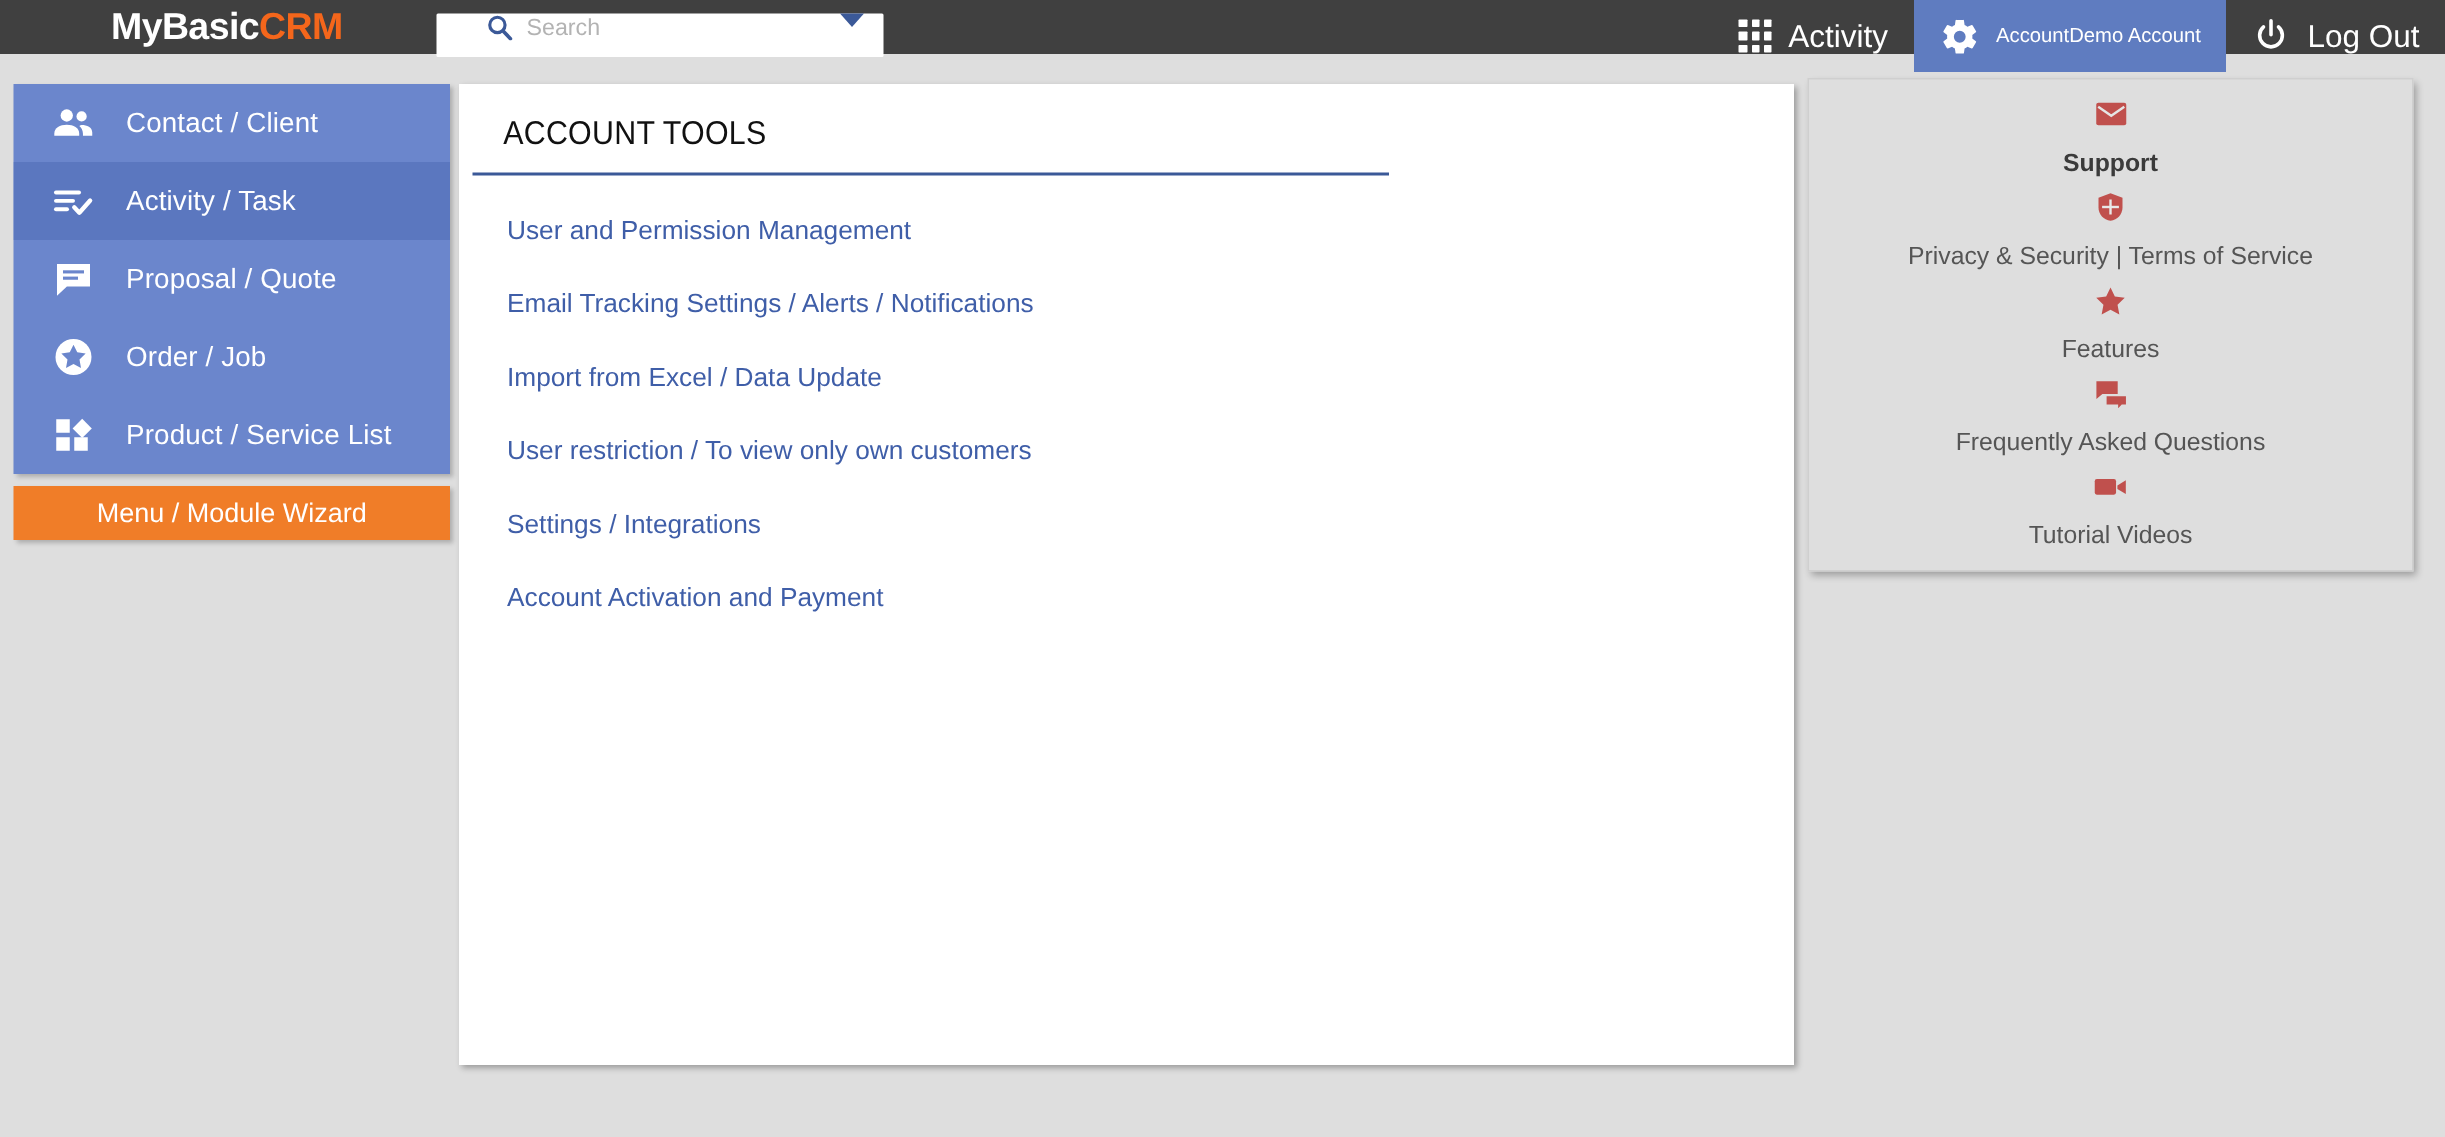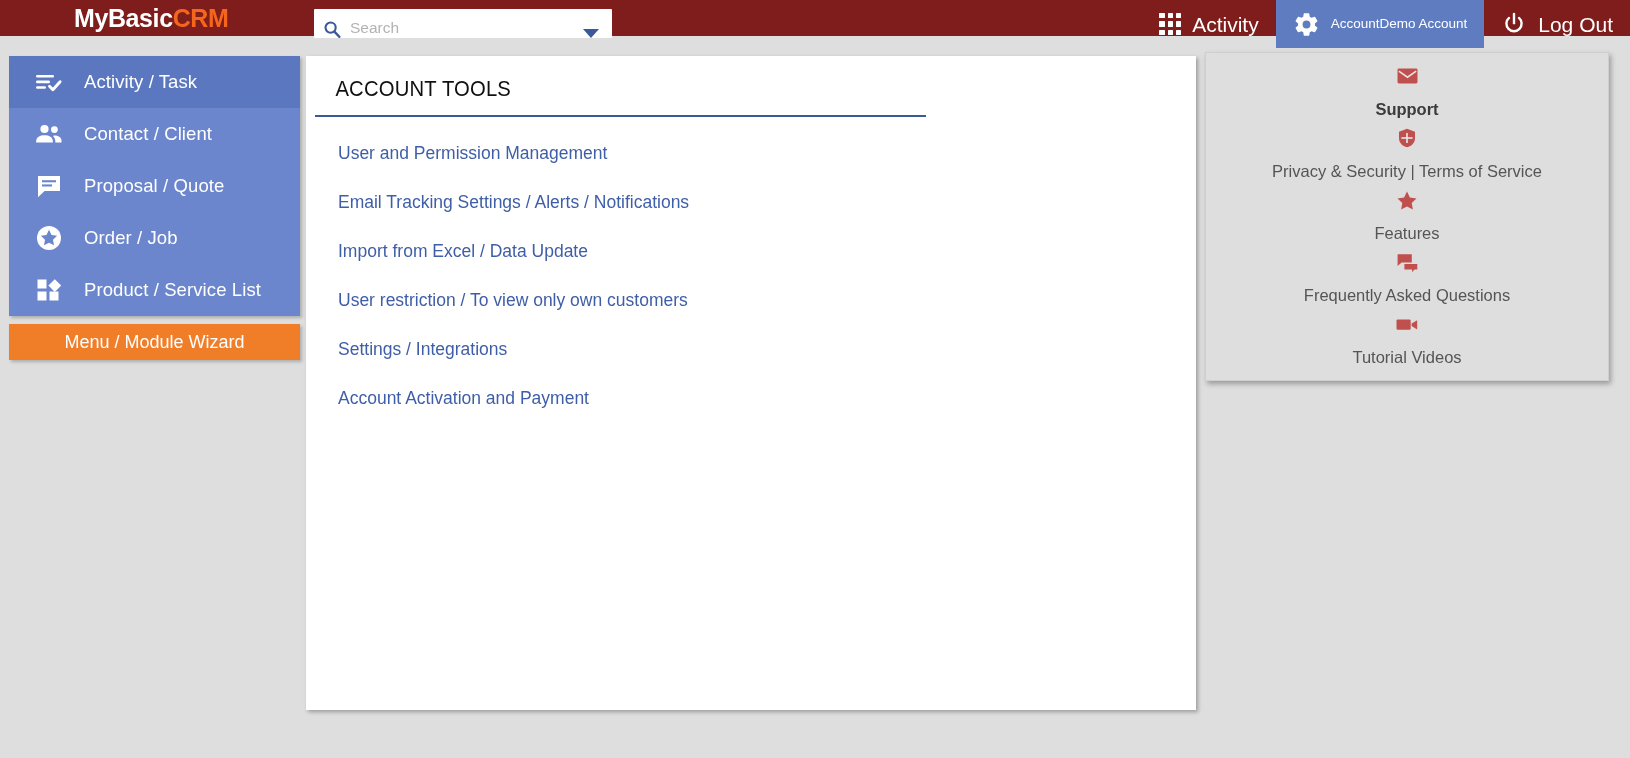--- a/index.html
+++ b/index.html
@@ -16,48 +16,49 @@
     overflow: hidden;
     position: relative;
   }
 
   
   .topbar {
     position: absolute;
     top: 0; left: 0;
     width: 1630px;
     height: 36px;
-    background: #7f1d1d;
+    background: #404040;
     display: flex;
     align-items: center;
     z-index: 30;
   }
 
   .brand {
     margin-left: 74px;
     font-size: 25px;
     font-weight: bold;
     letter-spacing: -0.4px;
     white-space: nowrap;
     user-select: none;
   }
   .brand .brand-my { color: #ffffff; }
   .brand .brand-crm { color: #f4661b; }
 
   
   .search-wrap {
     position: absolute;
-    left: 314px;
+    left: 291px;
     top: 9px;
     width: 298px;
     height: 29px;
     background: #ffffff;
     display: flex;
-    align-items: flex-end;
+    align-items: flex-start;
     border-radius: 1px;
+    padding-left: 24px;
   }
   .search-icon {
     margin-left: 9px;
     width: 18px; height: 18px;
     flex: 0 0 auto;
     display: flex; align-items: center; justify-content: center;
   }
   .search-input {
     flex: 1 1 auto;
     border: none;
@@ -322,46 +323,46 @@
       </span>
       <span class="hdr-label">Log Out</span>
     </a>
 
   </div>
 </div>
 
 <div class="sidebar">
   <div class="side-menu">
 
+    <a class="side-item">
+      <span class="side-ic">
+        <svg width="30" height="24" viewBox="0 0 30 24" aria-hidden="true">
+          <circle cx="10.5" cy="7" r="4.1" fill="#fff"></circle>
+          <circle cx="20.4" cy="7.6" r="3.4" fill="#fff"></circle>
+          <path fill="#fff" d="M2.2 19.2c0-4.1 3.8-6 8.3-6s8.3 1.9 8.3 6v1.3H2.2z"></path>
+          <path fill="#fff" d="M20.4 13.4c3.6 0 7.1 1.5 7.1 5v2.1h-6.2v-1.3c0-2.3-1-4-2.4-5.2c.5-.4 1-.6 1.5-.6z"></path>
+        </svg>
+      </span>
+      <span class="side-label">Contact / Client</span>
+    </a>
+
     <a class="side-item active">
       <span class="side-ic">
         <svg width="30" height="24" viewBox="0 0 30 24" aria-hidden="true">
           <rect x="2" y="5" width="18" height="2.6" rx="1.3" fill="#fff"></rect>
           <rect x="2" y="10.6" width="14" height="2.6" rx="1.3" fill="#fff"></rect>
           <rect x="2" y="16.2" width="10" height="2.6" rx="1.3" fill="#fff"></rect>
           <path d="M15.5 16.2l3.4 3.6 7.2-8.1" fill="none" stroke="#fff" stroke-width="2.9" stroke-linecap="round" stroke-linejoin="round"></path>
         </svg>
       </span>
       <span class="side-label">Activity / Task</span>
     </a>
 
     <a class="side-item">
       <span class="side-ic">
-        <svg width="30" height="24" viewBox="0 0 30 24" aria-hidden="true">
-          <circle cx="10.5" cy="7" r="4.1" fill="#fff"></circle>
-          <circle cx="20.4" cy="7.6" r="3.4" fill="#fff"></circle>
-          <path fill="#fff" d="M2.2 19.2c0-4.1 3.8-6 8.3-6s8.3 1.9 8.3 6v1.3H2.2z"></path>
-          <path fill="#fff" d="M20.4 13.4c3.6 0 7.1 1.5 7.1 5v2.1h-6.2v-1.3c0-2.3-1-4-2.4-5.2c.5-.4 1-.6 1.5-.6z"></path>
-        </svg>
-      </span>
-      <span class="side-label">Contact / Client</span>
-    </a>
-
-    <a class="side-item">
-      <span class="side-ic">
         <svg width="28" height="26" viewBox="0 0 28 26" aria-hidden="true">
           <path fill="#fff" d="M3 3h22v15H9.6L3 24.2z"></path>
           <rect x="7" y="7.2" width="14" height="2.1" fill="#6b86cc"></rect>
           <rect x="7" y="11.4" width="10" height="2.1" fill="#6b86cc"></rect>
         </svg>
       </span>
       <span class="side-label">Proposal / Quote</span>
     </a>
 
     <a class="side-item">

